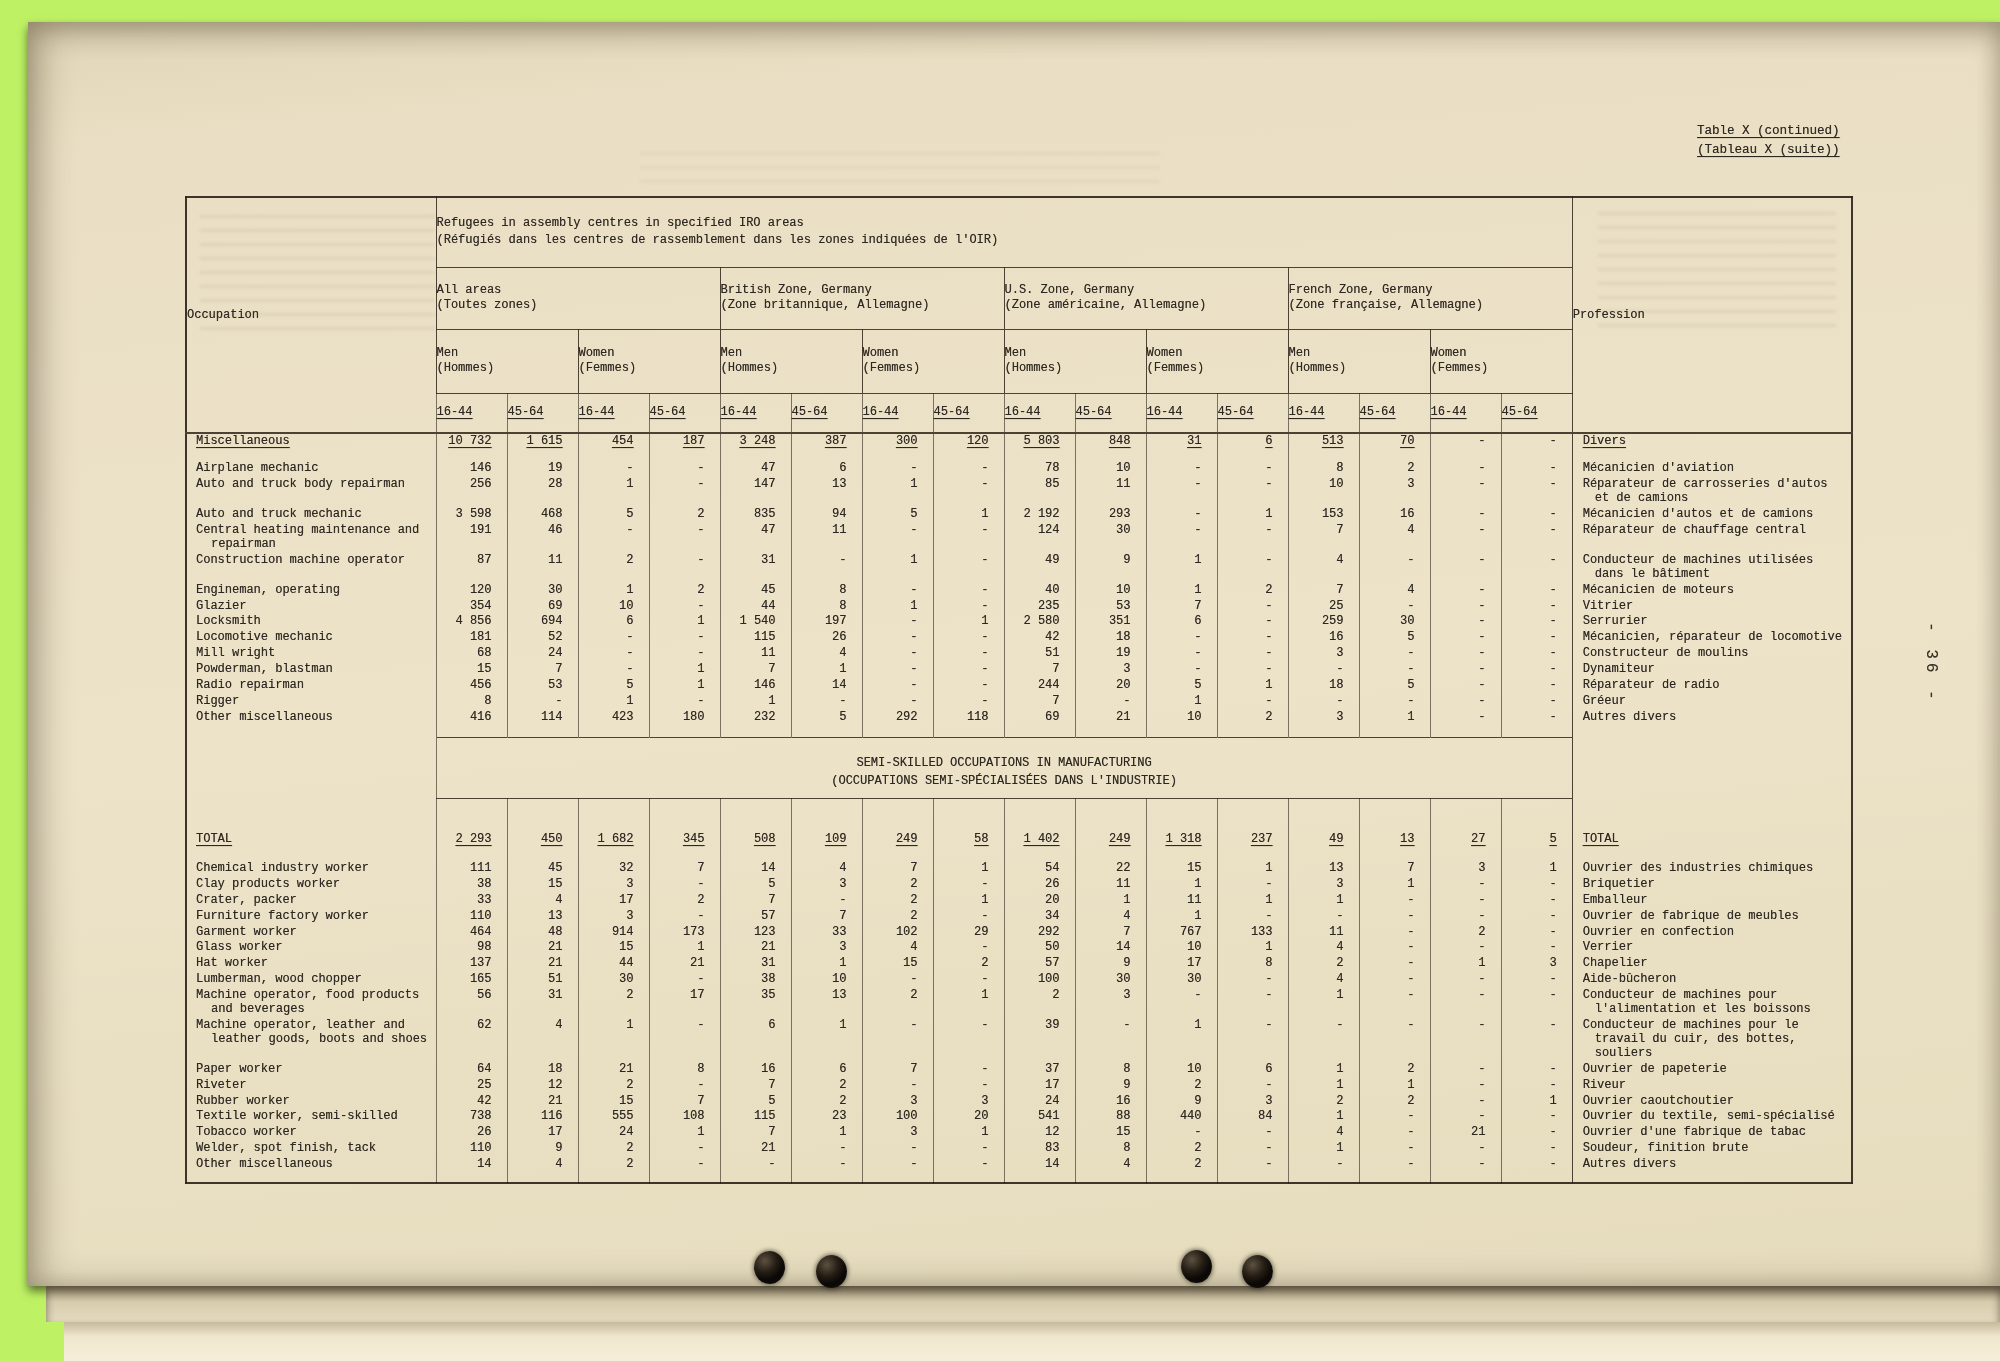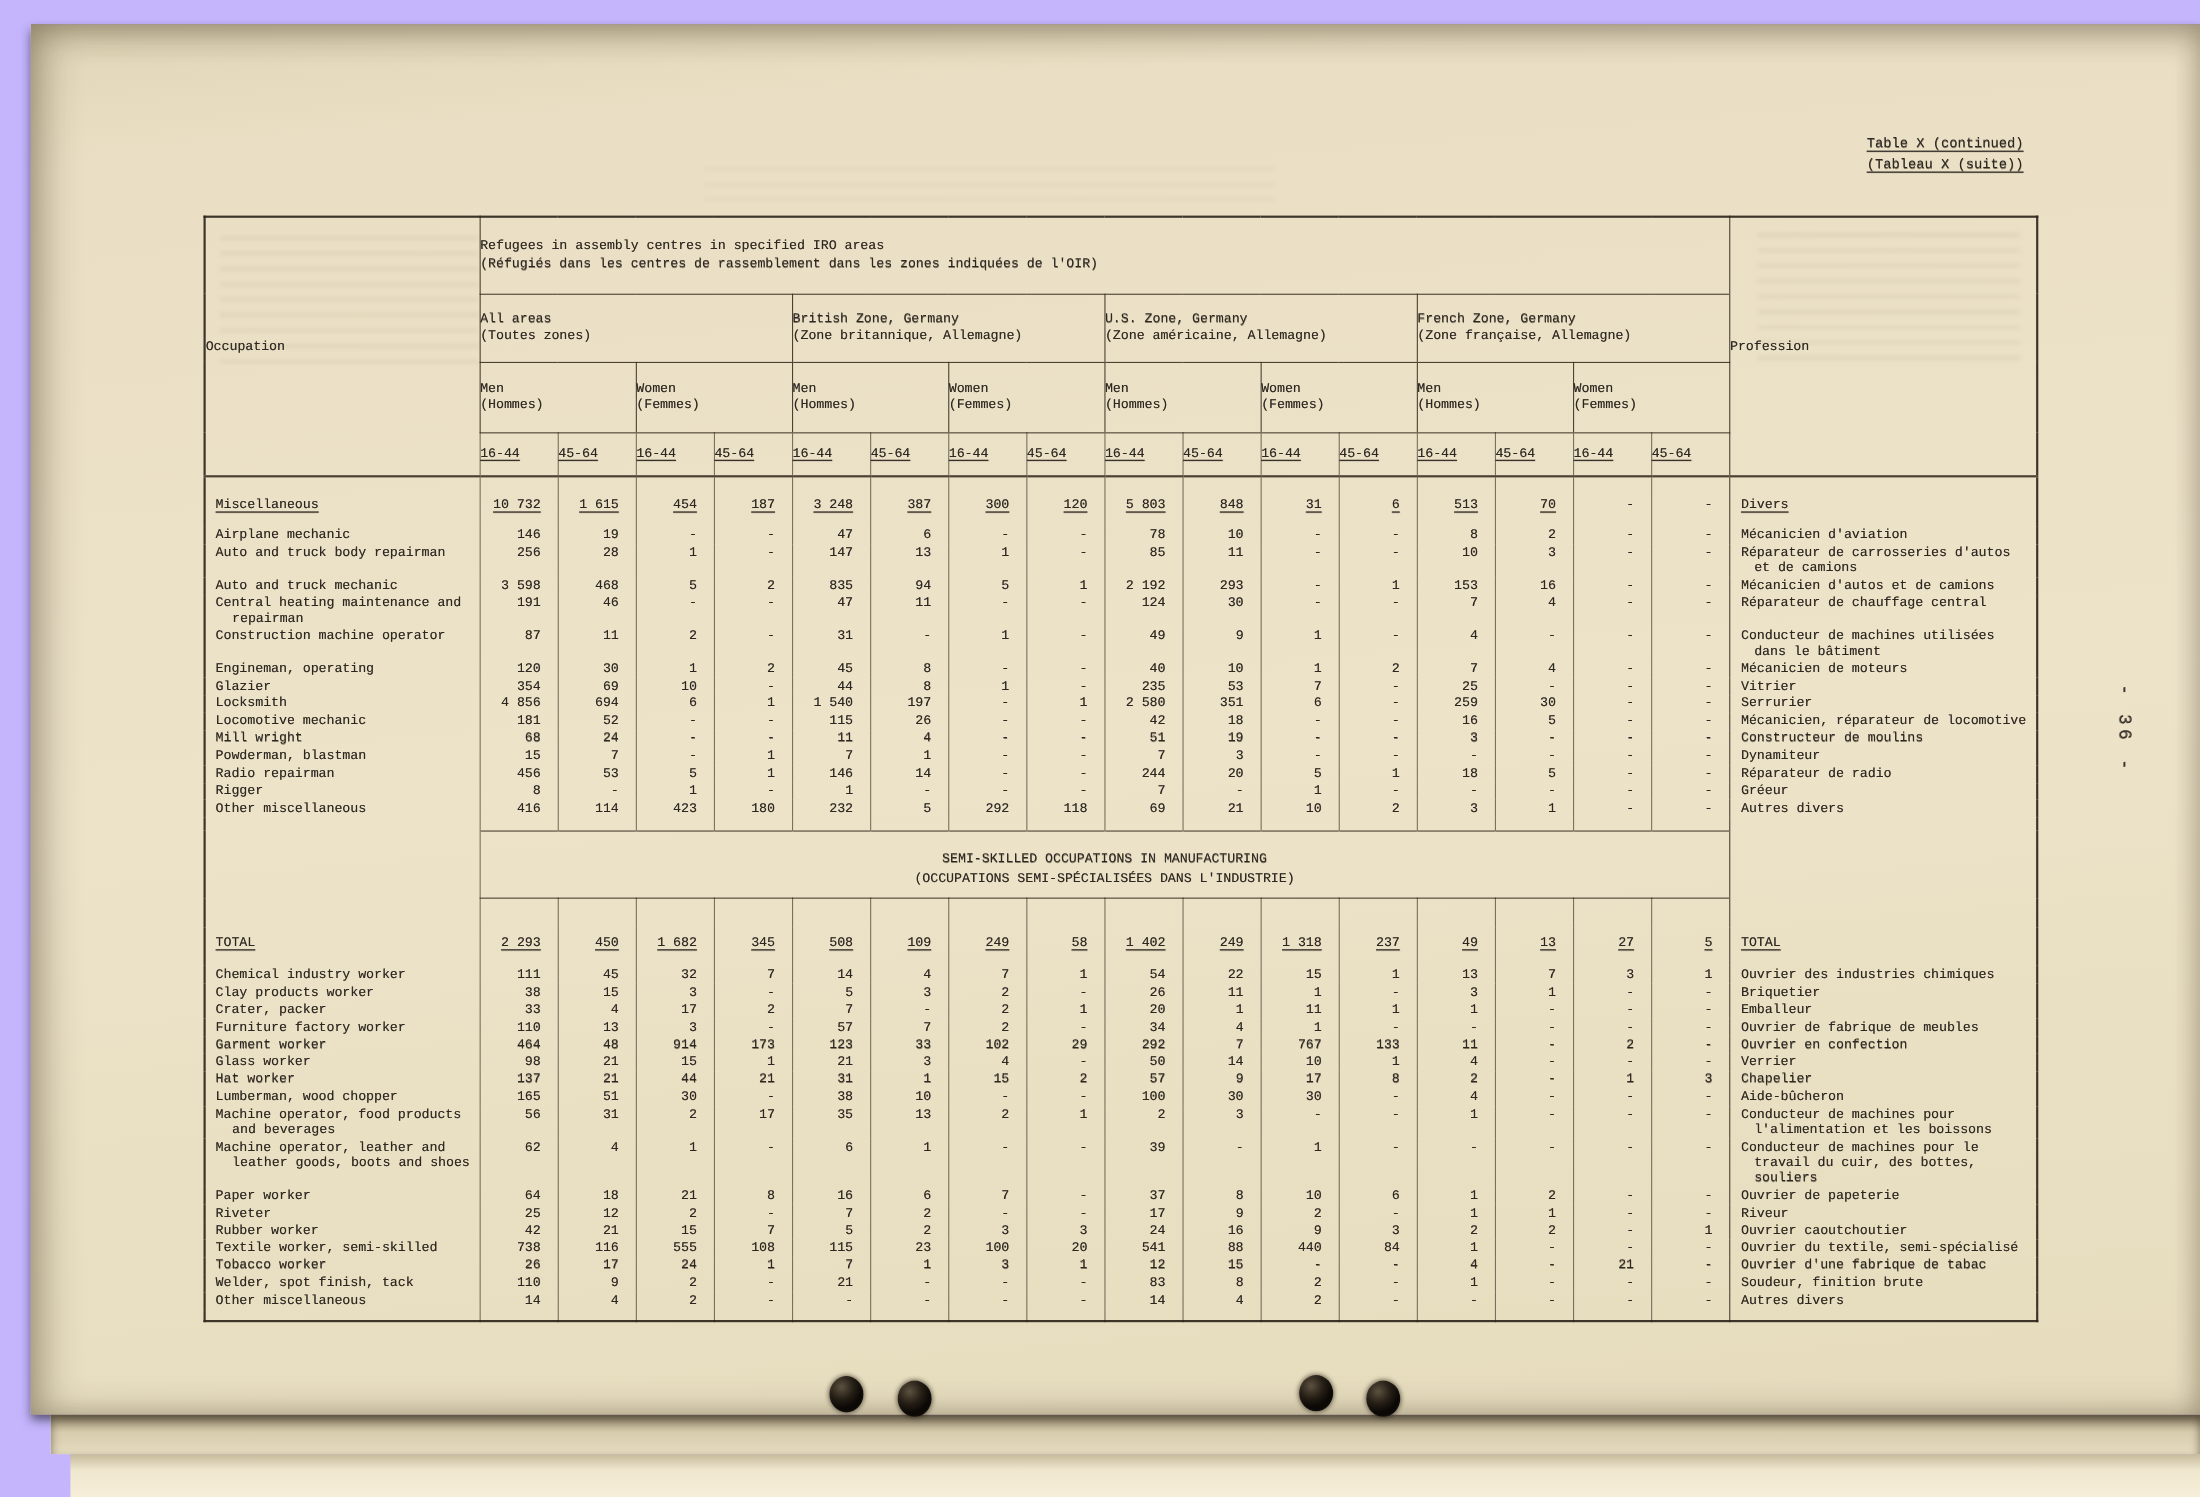--- a/index.html
+++ b/index.html
@@ -1,19 +1,19 @@
 <!DOCTYPE html>
 <html><head>
 <meta charset="utf-8">
 <style>
   * { margin:0; padding:0; box-sizing:border-box; }
   html,body { background:#0d0a08; }
   .scan {
     position:relative; width:2000px; height:1361px; overflow:hidden;
-    background:#c4b5fd;
+    background:#bef264;
     font-family:"Liberation Mono","DejaVu Sans Mono",monospace;
     color:#2d2721;
     text-shadow:0.2px 0.2px 0.35px rgba(45,38,28,.55);
     --line: rgba(52,43,31,.88);
     --lineSoft: rgba(52,43,31,.62);
   }
   .paper {
     position:absolute; left:28px; top:22px; width:1972px; height:1264px;
     background:linear-gradient(175deg,#e0d5b6 0%,#eadfc4 9%,#ece3c9 52%,#e6dcbd 100%);
     box-shadow:inset 14px 0 34px rgba(55,42,22,.28), inset 0 12px 26px rgba(55,42,22,.20), inset -6px 0 18px rgba(60,48,30,.12), 0 5px 9px rgba(0,0,0,.55);
@@ -54,21 +54,21 @@
   .zone { height:62px; border-left:1.5px solid var(--line); border-bottom:1.5px solid var(--line); }
   .sex  { height:64px; border-left:1.5px solid var(--line); border-bottom:1.5px solid var(--line);margin-left:36px; }
   .age  { height:40px; border-left:1px solid var(--lineSoft); border-bottom:2px solid var(--line);
           text-decoration:underline; text-underline-offset:3px; }
   .stub, .end { border-bottom:2px solid var(--line);margin-top:26px; }
   .end { border-left:1.5px solid var(--line); }
   td { vertical-align:top; padding:1.5px 6px 0.5px 6px; line-height:1.16; }
   td.occ { padding-left:24px; text-indent:-15px; padding-right:2px; }
   td.num { text-align:right; padding-right:15px; border-left:1px solid var(--lineSoft); }
   td.prof { border-left:1.5px solid var(--line); padding-left:22px; text-indent:-12px; padding-right:4px; }
-  tr.group td { padding-top:19px; padding-bottom:12px; }
+  tr.group td { padding-top:1px; padding-bottom:12px; }
   tr.total-group td { padding-top:8px; padding-bottom:14px; }
   tr.group td.occ, tr.group td.prof { text-decoration:underline; text-underline-offset:2.5px; }
   .uv { text-decoration:underline; text-underline-offset:2.5px; }
   td.band {
     border-top:1.5px solid var(--line); border-bottom:1.5px solid var(--line);
     border-left:1px solid var(--lineSoft);
     text-align:center; padding:16px 0 7px 0; line-height:1.55;
   }
   tr.sp12 td { height:12px; padding:0; }
   tr.sp26 td { height:26px; padding:0; }

